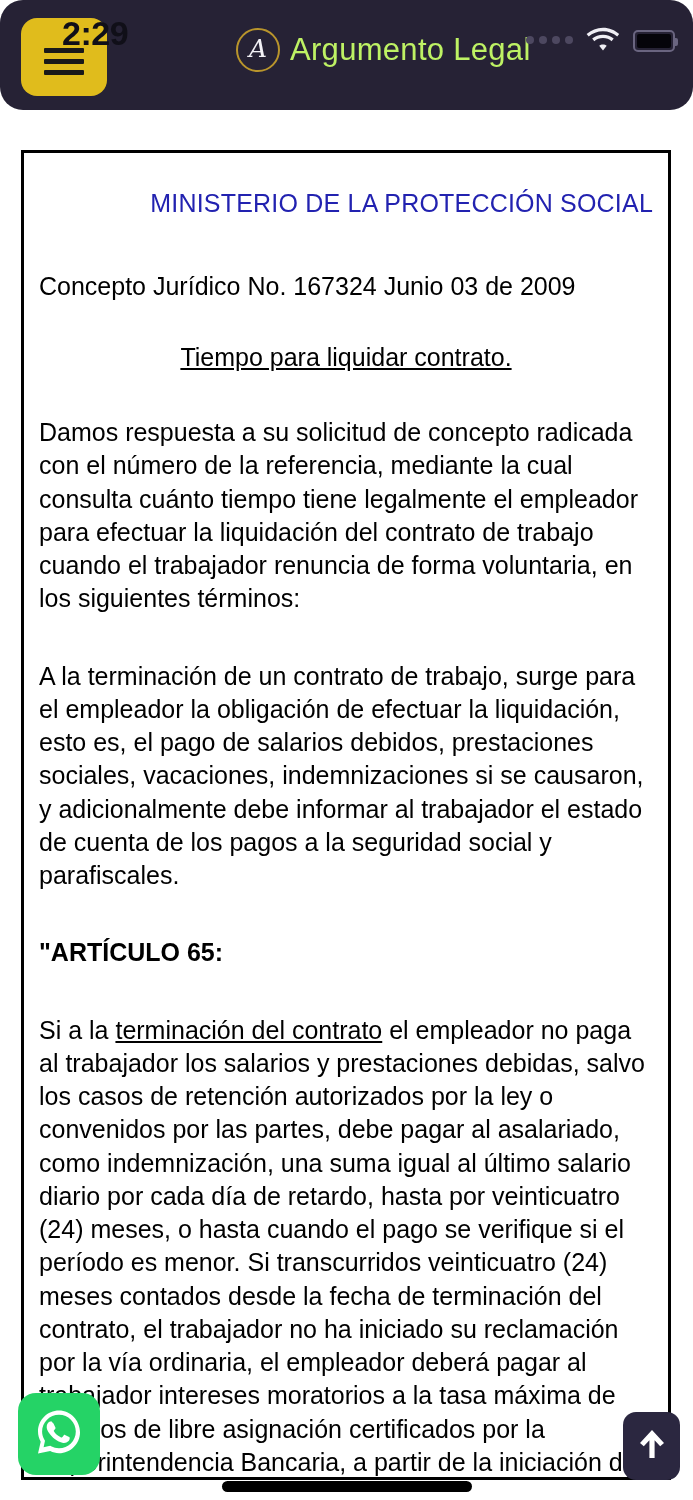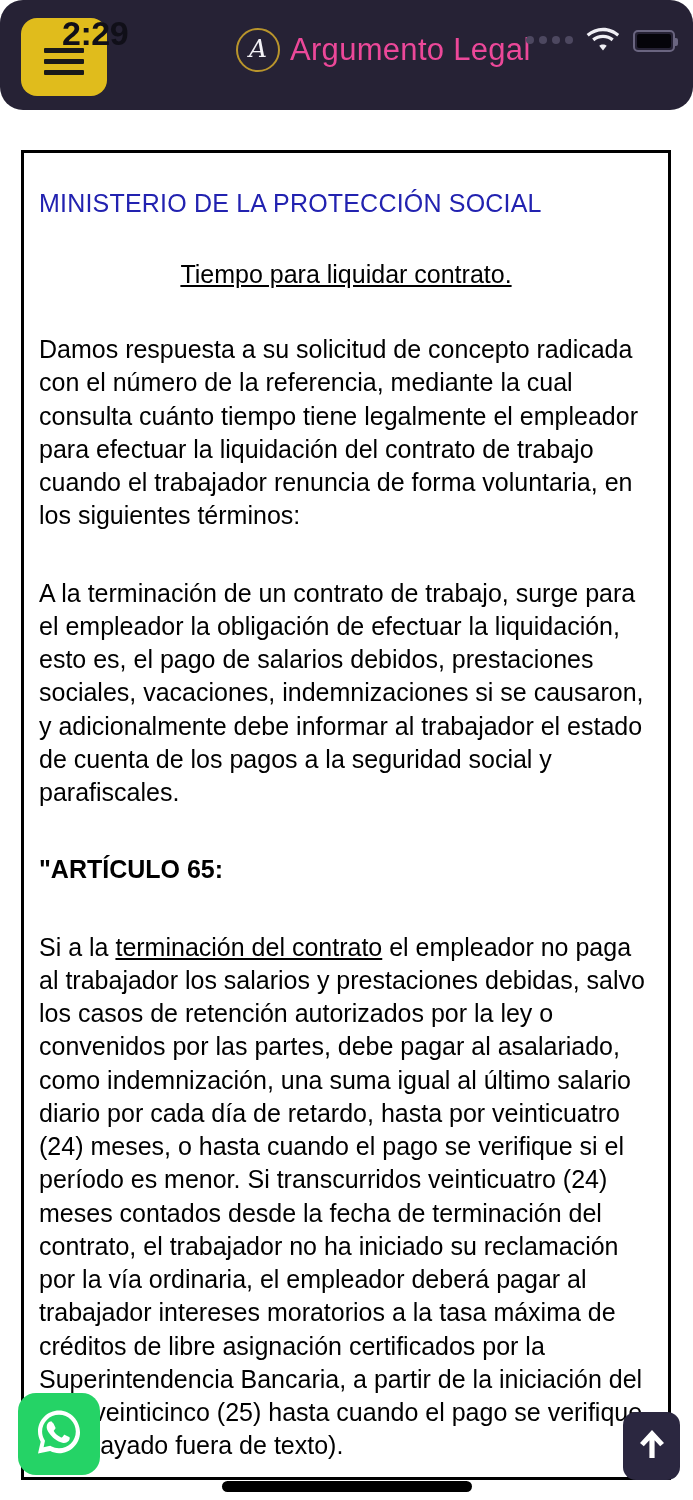--- a/index.html
+++ b/index.html
@@ -74,21 +74,21 @@
     color: #f2f1f6;
     font-family: "DejaVu Serif", serif;
     font-style: italic;
     font-size: 25px;
     line-height: 1;
     padding-bottom: 3px;
     box-sizing: border-box;
   }
   .brand-title {
     font-size: 31px;
-    color: #ec4899;
+    color: #bef264;
     letter-spacing: 0.3px;
     white-space: nowrap;
   }
   .status-right {
     position: absolute;
     right: 18px; top: 26px;
     display: flex;
     align-items: center;
     gap: 13px;
   }
@@ -138,21 +138,21 @@
     box-sizing: border-box;
     background: #ffffff;
     overflow: hidden;
   }
   .doc-inner {
     padding: 0 15px;
     box-sizing: border-box;
   }
   .doc-title {
     color: #2222b0;
-    text-align: left;
+    text-align: right;
     font-size: 25px;
     margin: 36px 0 0 0;
     font-weight: normal;
     letter-spacing: 0.2px;
   }
   .doc-ref {
     font-size: 25px;
     color: #000;
     margin: 54px 0 0 0;
   }
@@ -252,20 +252,21 @@
     </span>
     <span class="battery">
         <i></i>
       </span>
   </div>
 </div>
 
 <div class="doc-wrap">
   <div class="doc-inner">
     <div class="doc-title">MINISTERIO DE LA PROTECCIÓN SOCIAL</div>
+    <div class="doc-ref">Concepto Jurídico No. 167324 Junio 03 de 2009</div>
     <div class="doc-subtitle">Tiempo para liquidar contrato.</div>
 
     <p class="doc-p">Damos respuesta a su solicitud de concepto radicada con el número de la referencia, mediante la cual consulta cuánto tiempo tiene legalmente el empleador para efectuar la liquidación del contrato de trabajo cuando el trabajador renuncia de forma voluntaria, en los siguientes términos:</p>
     <p class="doc-p">A la terminación de un contrato de trabajo, surge para el empleador la obligación de efectuar la liquidación, esto es, el pago de salarios debidos, prestaciones sociales, vacaciones, indemnizaciones si se causaron, y adicionalmente debe informar al trabajador el estado de cuenta de los pagos a la seguridad social y parafiscales.</p>
 
     <p class="doc-p bold">"ARTÍCULO 65:</p>
 
     <p class="doc-p"><span>Si a la </span><u>terminación del contrato</u><span> el empleador no paga al trabajador los salarios y prestaciones debidas, salvo los casos de retención autorizados por la ley o convenidos por las partes, debe pagar al asalariado, como indemnización, una suma igual al último salario diario por cada día de retardo, hasta por veinticuatro (24) meses, o hasta cuando el pago se verifique si el período es menor. Si transcurridos veinticuatro (24) meses contados desde la fecha de terminación del contrato, el trabajador no ha iniciado su reclamación por la vía ordinaria, el empleador deberá pagar al trabajador intereses moratorios a la tasa máxima de créditos de libre asignación certificados por la Superintendencia Bancaria, a partir de la iniciación del mes veinticinco (25) hasta cuando el pago se verifique. (Subrayado fuera de texto).</span></p>
 
   </div>

